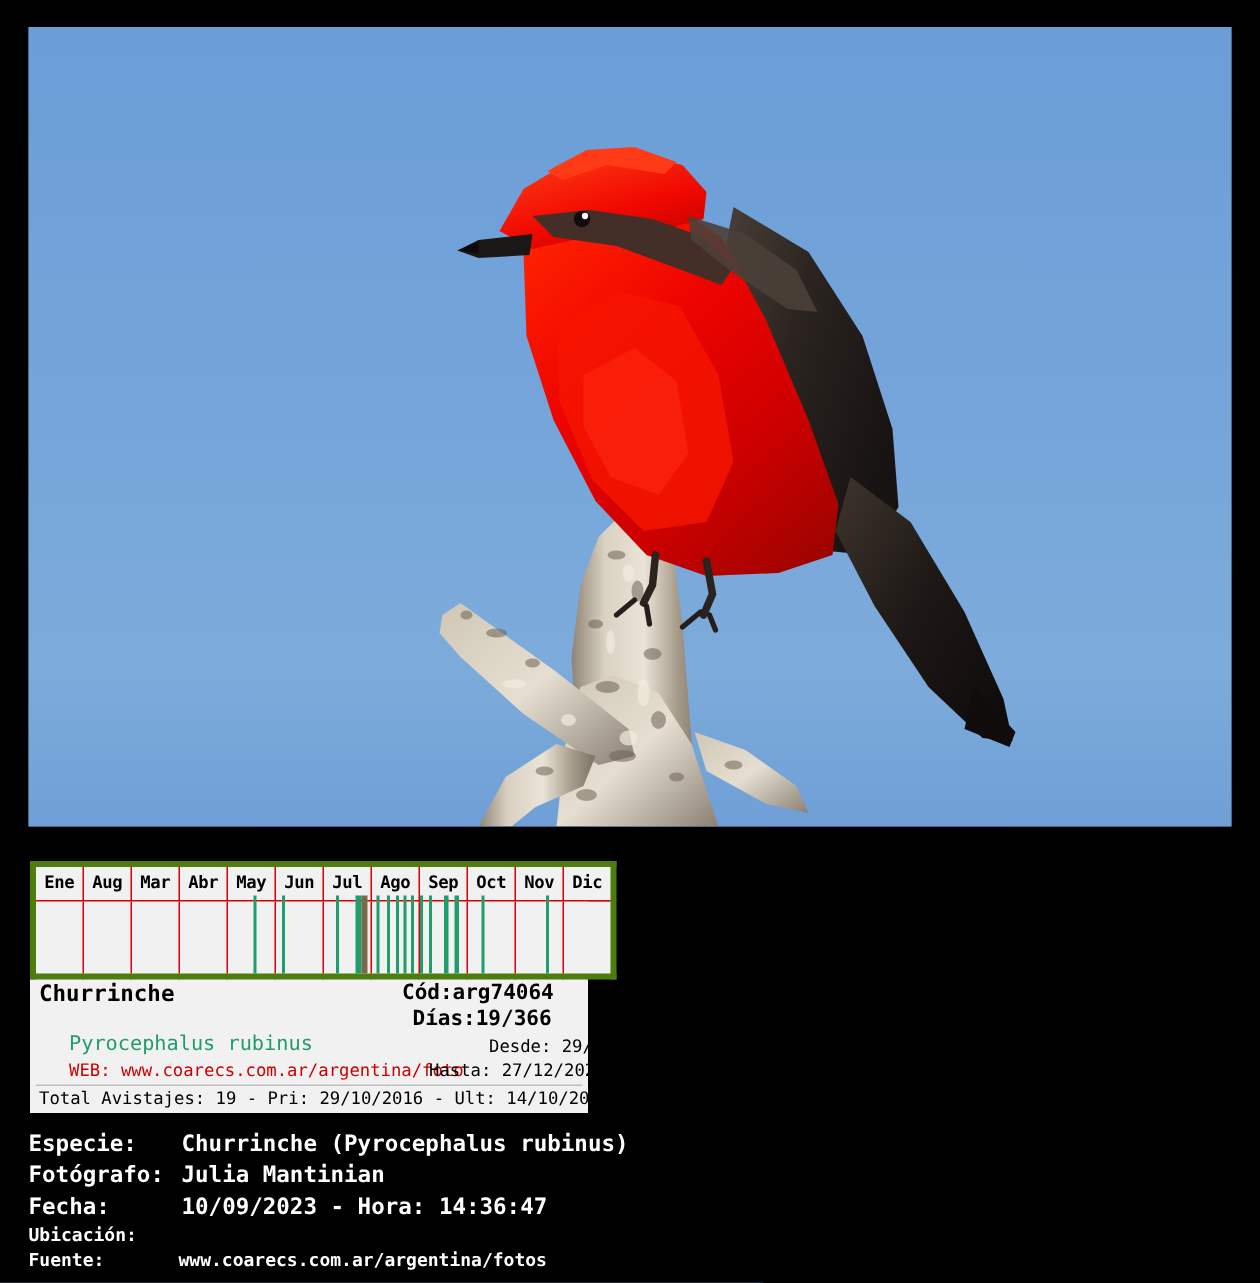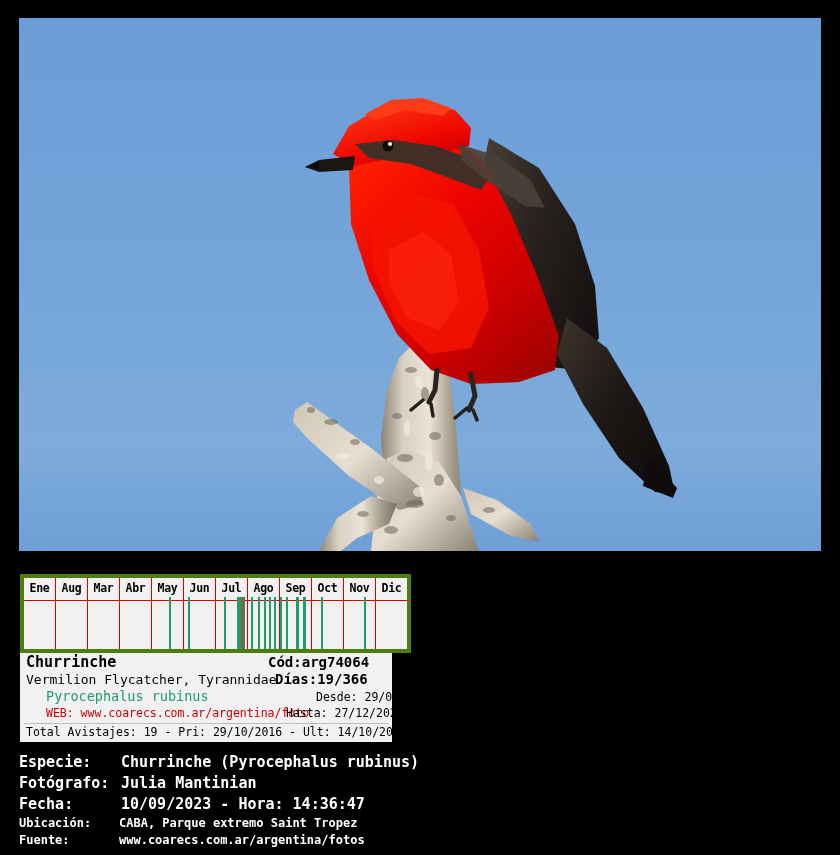--- a/index.html
+++ b/index.html
@@ -60,21 +60,21 @@
   }
   .l-dias{
     position:absolute;left:251px;top:0;
     font:bold 14px/17px "DejaVu Sans Mono","Liberation Mono",monospace;color:#000;
   }
   .l-sci{
     position:absolute;left:2px;top:0;
     font:13.5px/17px "DejaVu Sans Mono","Liberation Mono",monospace;color:#1f9d6a;margin-left:20px;
   }
   .l-desde{
-    position:absolute;left:252px;top:2px;
+    position:absolute;left:262px;top:2px;
     font:11.5px/15px "DejaVu Sans Mono","Liberation Mono",monospace;color:#000;padding-left:40px;
   }
   .l-web{
     position:absolute;left:2px;top:0;
     font:11.5px/17px "DejaVu Sans Mono","Liberation Mono",monospace;color:#cc0000;margin-left:20px;
   }
   .l-hasta{
     position:absolute;left:262px;top:1px;
     font:11.5px/15px "DejaVu Sans Mono","Liberation Mono",monospace;color:#000;
   }
@@ -276,21 +276,20 @@
         <div class="bar" style="left: 343px; width: 2px; background: rgb(31, 157, 106);"></div>
       </div>
   </div>
 
   <div class="info">
     <div class="row">
       <span class="l-name">Churrinche</span>
       <span class="l-cod">Cód:arg74064</span>
     </div>
     <div class="row">
-      <span class="l-en">Vermilion Flycatcher, Tyrannidae</span>
       <span class="l-dias">Días:19/366</span>
     </div>
     <div class="row">
       <span class="l-sci">Pyrocephalus rubinus</span>
       <span class="l-desde">Desde: 29/07/2022</span>
     </div>
     <div class="row">
       <span class="l-web">WEB: www.coarecs.com.ar/argentina/foto</span>
       <span class="l-hasta">Hasta: 27/12/2025</span>
     </div>
@@ -298,15 +297,15 @@
       <div class="sep" style="top:1px"></div>
       <span class="l-total" style="top:3px">Total Avistajes: 19 - Pri: 29/10/2016 - Ult: 14/10/2023</span>
     </div>
   </div>
 </div>
 
 <div id="footer">
     <div class="frow f-big" style="height: 21px;"><span class="f-lab">Especie:</span><span class="f-val-big">Churrinche (Pyrocephalus rubinus)</span></div>
     <div class="frow f-big" style="height: 21px;"><span class="f-lab">Fotógrafo:</span><span class="f-val-big">Julia Mantinian</span></div>
     <div class="frow f-big" style="height: 21px;"><span class="f-lab">Fecha:</span><span class="f-val-big">10/09/2023 - Hora: 14:36:47</span></div>
-    <div class="frow f-sm" style="height: 17px;"><span class="f-lab">Ubicación:</span><span class="f-val-sm">CABA, Parque extremo Saint Tropez</span></div>
+    <div class="frow f-sm" style="height: 17px;"><span class="f-lab">Ubicación:</span></div>
     <div class="frow f-sm" style="height: 17px;"><span class="f-lab">Fuente:</span><span class="f-val-sm">www.coarecs.com.ar/argentina/fotos</span></div>
   </div>
 
 </body></html>

